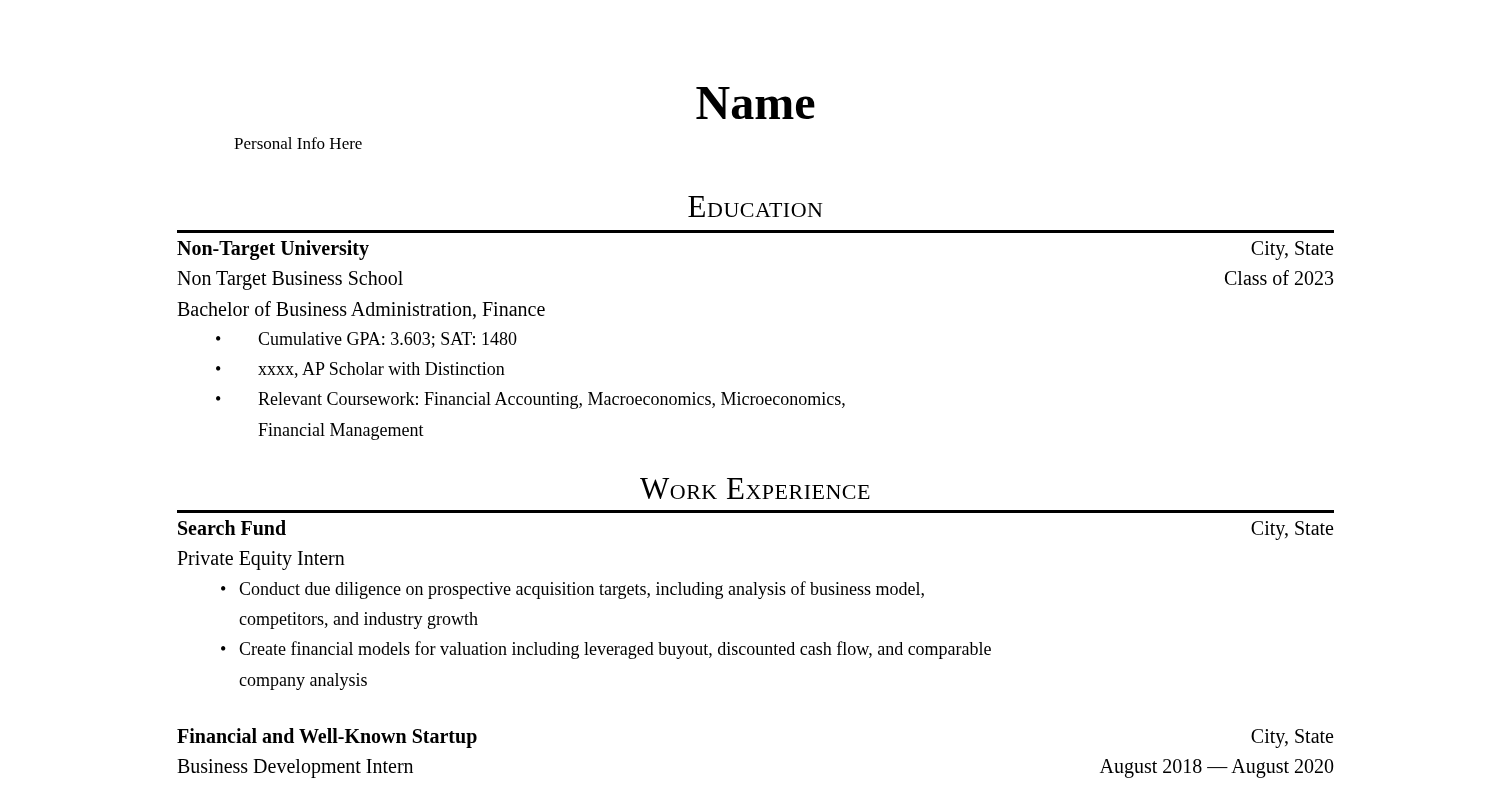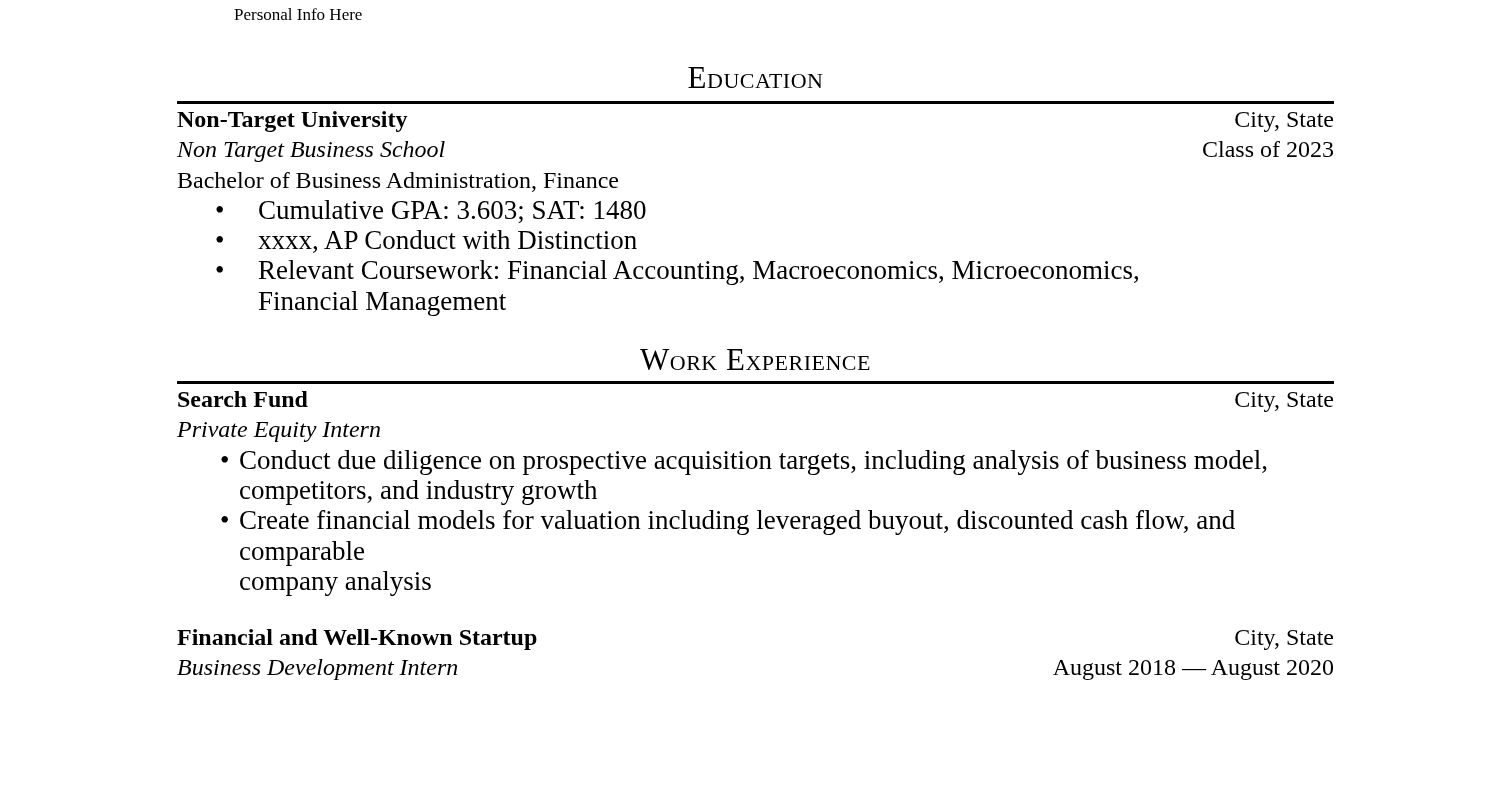--- a/index.html
+++ b/index.html
@@ -48,30 +48,30 @@
     border: none;
     border-top: 3px solid #000000;
     margin: 5px 0 0 0;
   }
   .rule.work {
     margin-top: 3px;
   }
   .row {
     display: flex;
     justify-content: space-between;
-    font-size: 24px;
+    font-size: 20px;
     line-height: 30.3px;
   }
   .bold { font-weight: bold; }
-  .italic { font-style: italic; }
+  .italic { }
   ul.bullets {
     margin: 0;
     padding: 0;
     list-style: none;
-    font-size: 27px;
+    font-size: 18px;
     line-height: 30.3px;
   }
   ul.bullets li {
     position: relative;
   }
   ul.bullets li .li-text {
     white-space: pre-line;
     display: block;
   }
   ul.edu li { padding-left: 81px; }
@@ -88,20 +88,21 @@
     left: 43px;
     top: 0;
   }
   .entry-gap { margin-top: 26px; }
 </style>
 </head>
 <body>
 
 <div class="doc">
 
+  <h1 class="name">Name</h1>
 
   <div class="personal">Personal Info Here</div>
 
   <div class="sec-heading">Education</div>
   <hr class="rule">
 
   <div>
     <div class="row">
       <span class="bold">Non-Target University</span>
       <span>City, State</span>
@@ -111,21 +112,21 @@
       <span>Class of 2023</span>
     </div>
     <div class="row">
       <span>Bachelor of Business Administration, Finance</span>
     </div>
     <ul class="bullets edu">
       <li>
           <span class="li-text">Cumulative GPA: 3.603; SAT: 1480</span>
         </li>
       <li>
-          <span class="li-text">xxxx, AP Conduct with Distinction</span>
+          <span class="li-text">xxxx, AP Scholar with Distinction</span>
         </li>
       <li>
           <span class="li-text">Relevant Coursework: Financial Accounting, Macroeconomics, Microeconomics,
 Financial Management</span>
         </li>
     </ul>
   </div>
 
   <div class="sec-heading work">Work Experience</div>
   <hr class="rule work">

